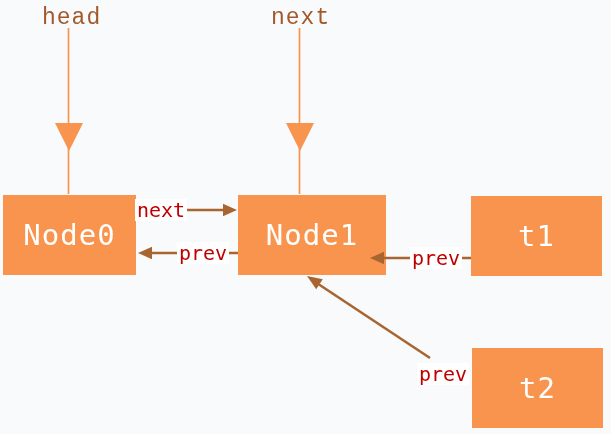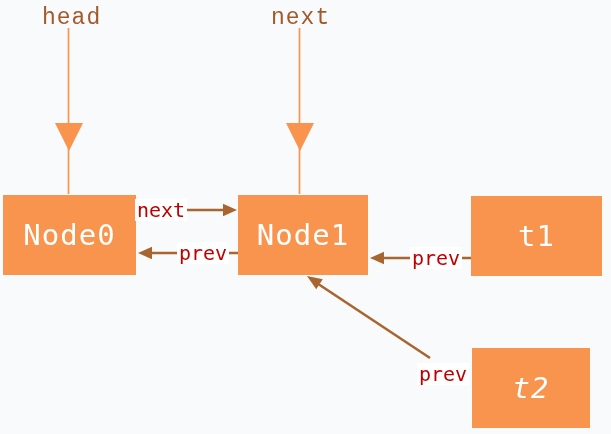--- a/index.html
+++ b/index.html
@@ -12,23 +12,23 @@
   }
   #edges{position:absolute;left:0;top:0;width:611px;height:434px;pointer-events:none;}
   .node-box{
     position:absolute;
     background:var(--box_fill,#F8944D);
     color:var(--box_text,#FFFFFF);
     display:flex;align-items:center;justify-content:center;
     font-size:29px;letter-spacing:1px;
   }
   .node0{left:3px;top:195px;width:133px;height:80px;}
-  .node1{left:238px;top:195px;width:130px;height:80px;}
+  .node1{left:238px;top:195px;width:148px;height:80px;}
   .t1{left:471px;top:196px;width:131px;height:80px;}
-  .t2{left:472px;top:348px;width:118px;height:80px;font-style:italic;}
+  .t2{left:472px;top:348px;width:131px;height:80px;}
   .pointer-label{
     position:absolute;
     color:var(--pointer_text,#A3592A);
     font-size:23px;line-height:26px;letter-spacing:1px;font-family:Liberation Mono, monospace;
   }
   .head-label{left:42px;top:5px;}
   .tail-label{left:271px;top:5px;}
   .edge-label{
     position:absolute;
     color:var(--edge_label_text,#C00000);

